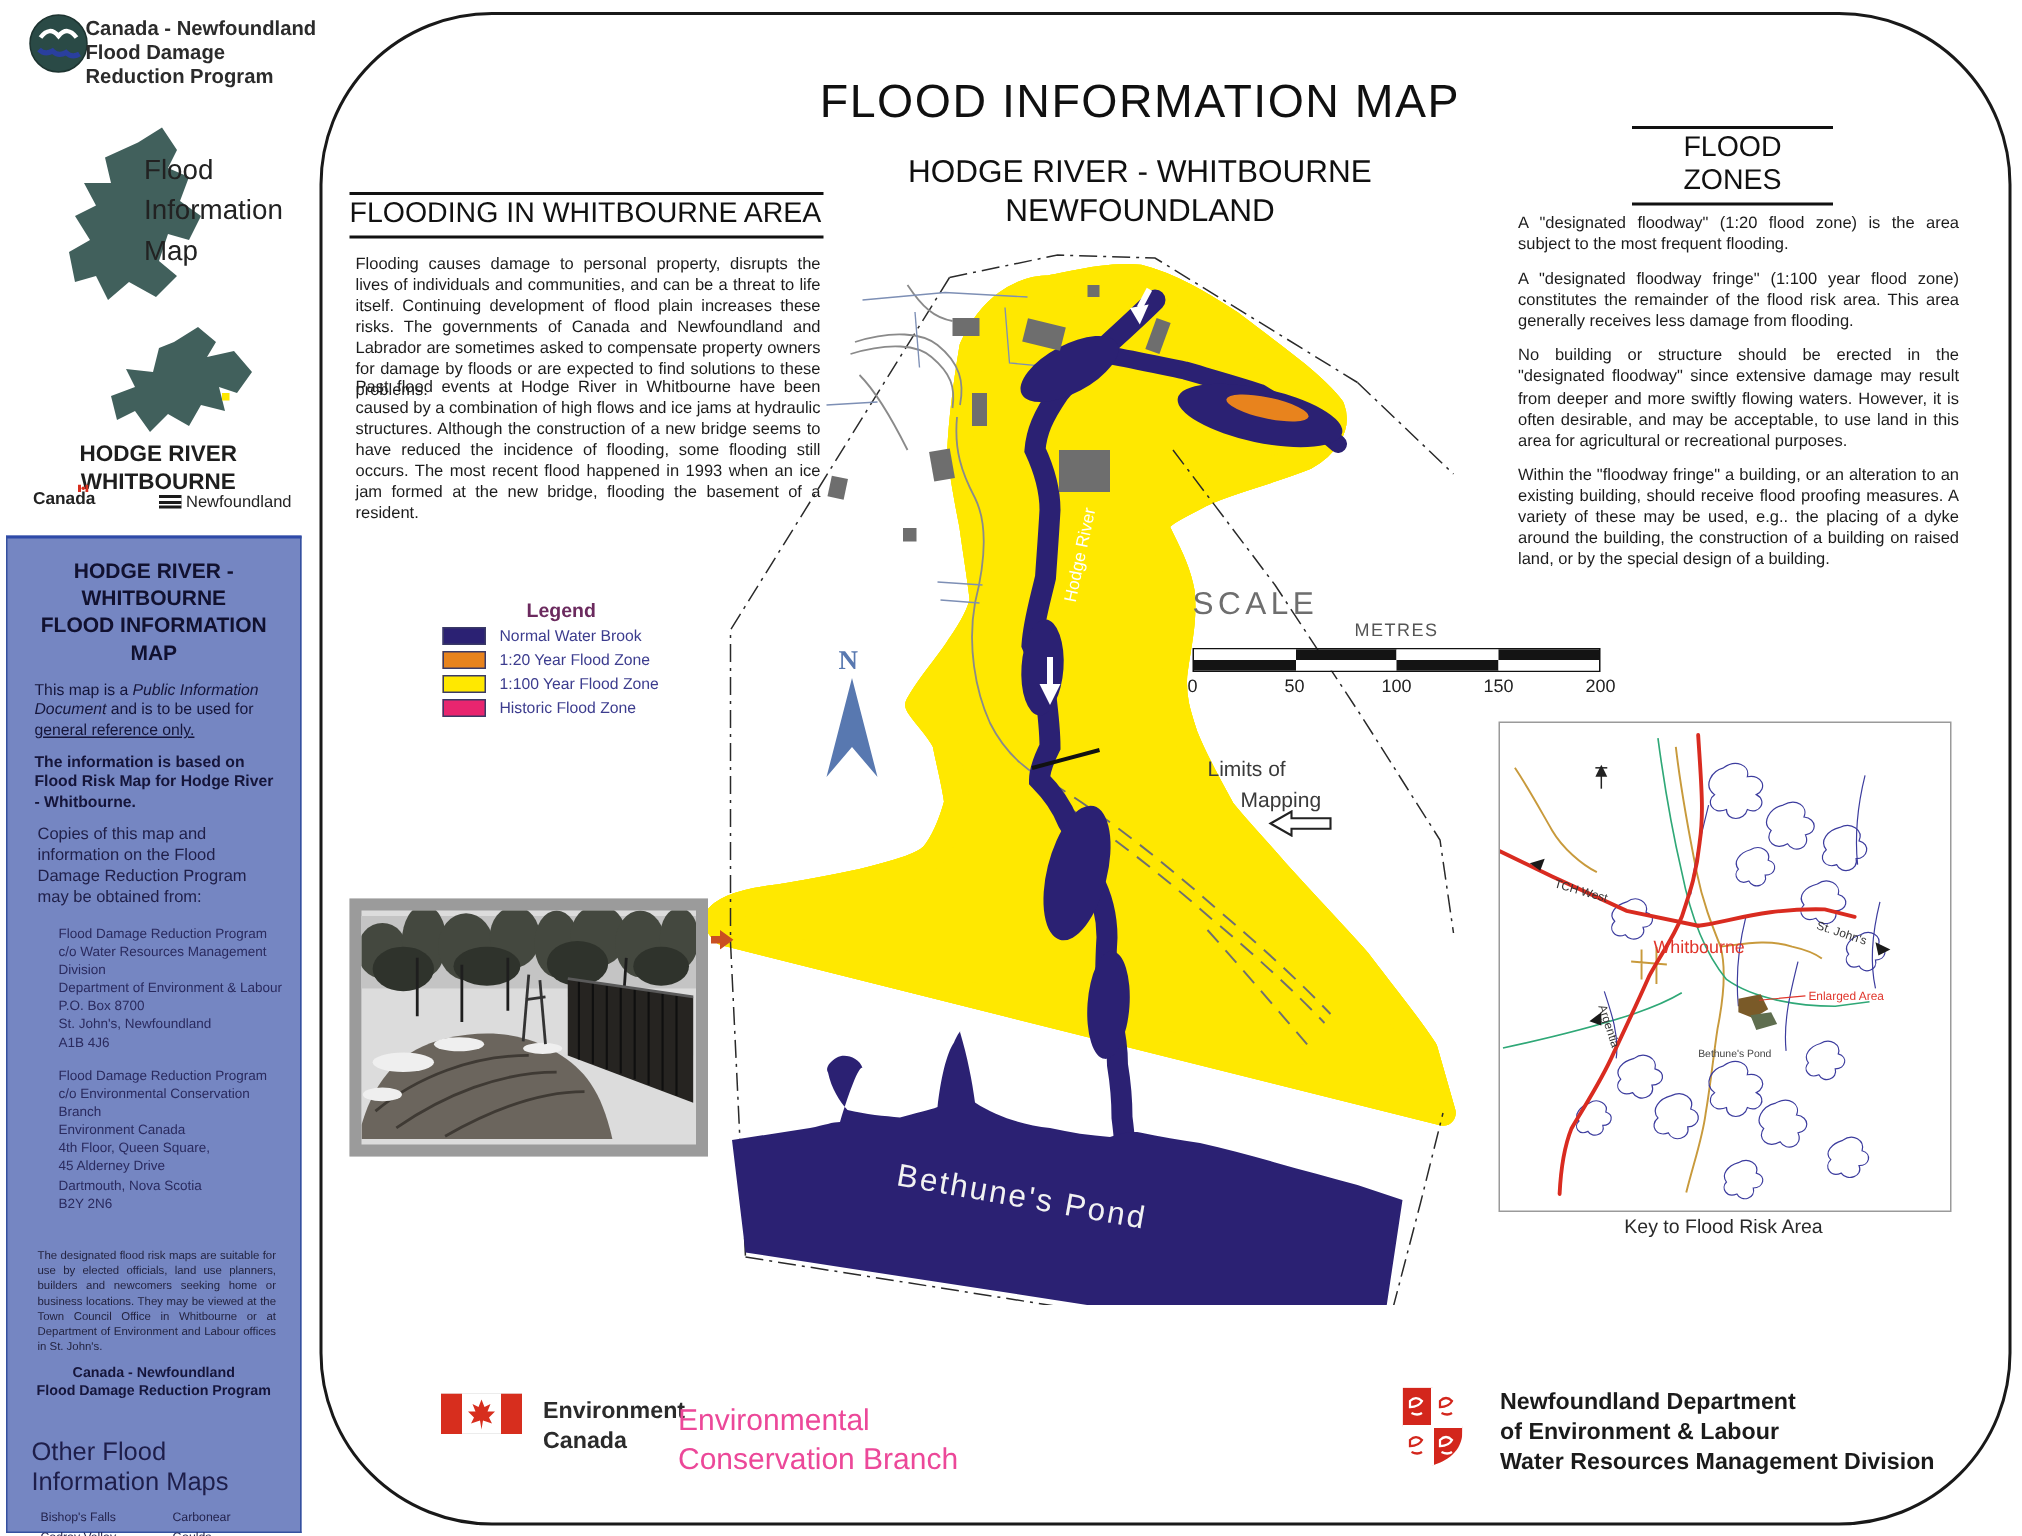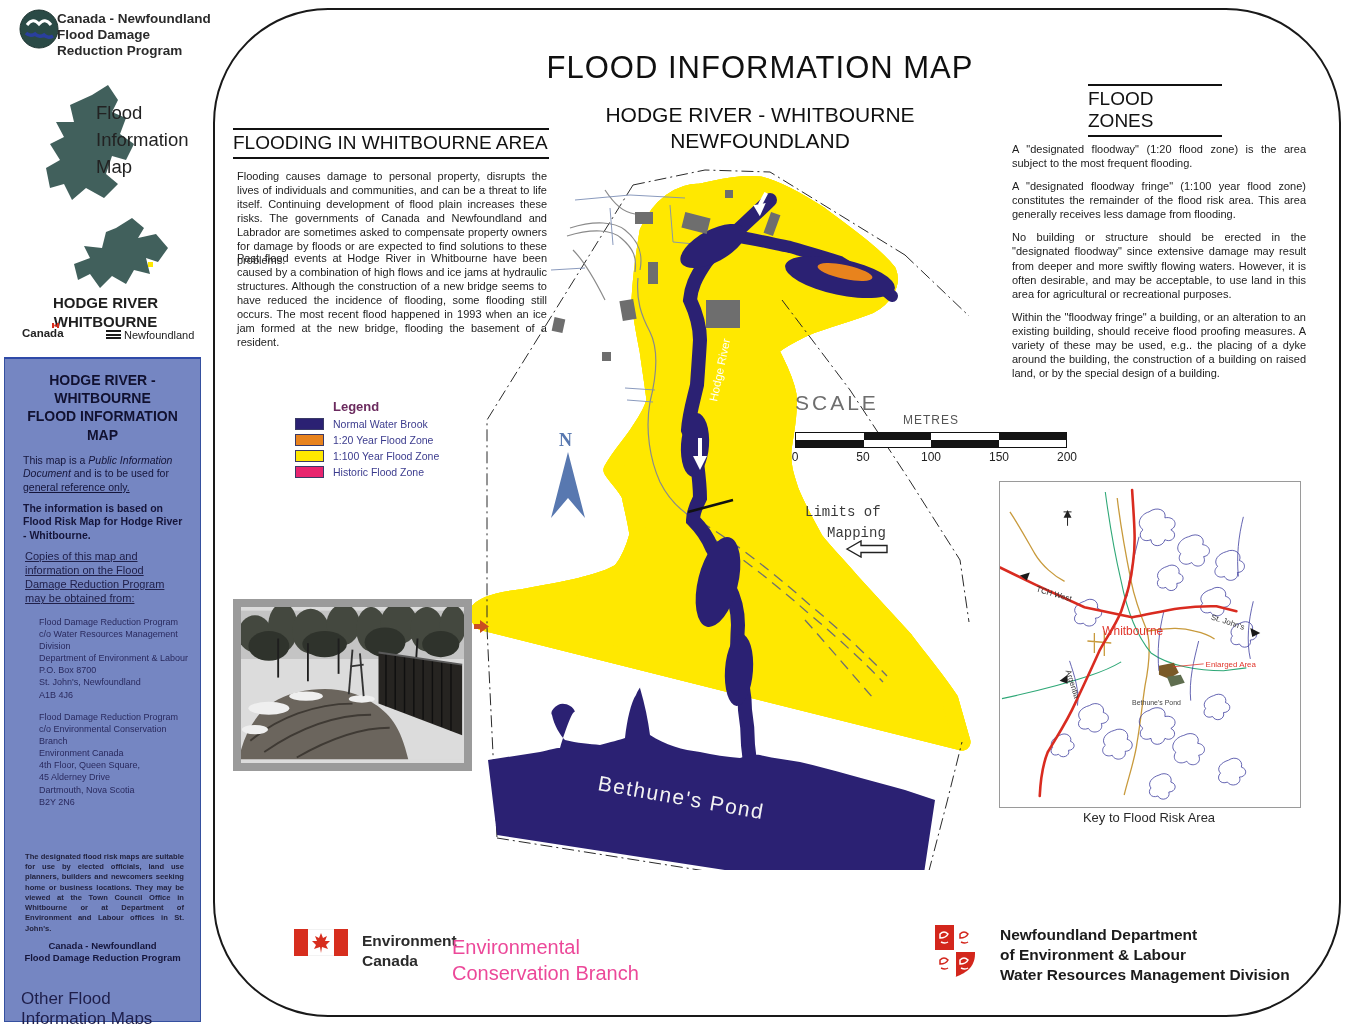--- a/index.html
+++ b/index.html
@@ -14,58 +14,58 @@
   .canada-wordmark{left:22px;top:327px;font-size:11.5px;font-weight:bold;color:#222;}
   .flag-tick{left:52px;top:323px;width:7px;height:5px;}
   .nfld-wordmark{left:124px;top:329px;font-size:11px;color:#222;}
   .nfld-icon{left:106px;top:330px;width:15px;height:9px;background:#1a1a1a;}
   .nfld-icon i{display:block;height:1.5px;background:#fff;margin-top:2px;}
   
   .sidebar{left:4px;top:357px;width:197px;height:665px;background:#7586C2;border:1px solid #35509f;border-top:2px solid #2f4aa8;box-sizing:border-box;padding:12px 8px 6px 8px;}
   .sb-title{text-align:center;font-size:14px;font-weight:bold;color:#111130;line-height:1.3;}
   .sb-notice{margin:10px 6px 0 10px;font-size:10.5px;font-weight:normal;color:#15153a;line-height:1.3;}
   .sb-basis{margin:7px 6px 0 10px;font-size:10.5px;font-weight:bold;color:#15153a;line-height:1.3;}
-  .sb-copies{margin:6px 4px 0 12px;font-size:11px;color:#20204a;line-height:1.3;text-decoration:underline;}
+  .sb-copies{margin:6px 4px 0 12px;font-size:11px;color:#20204a;line-height:1.3;}
   .sb-addr{margin:10px 0 0 26px;font-size:9px;color:#2a2a5e;line-height:1.35;}
-  .sb-suit{margin:44px 8px 0 12px;font-size:7.6px;color:#23233f;text-align:justify;line-height:1.35;font-weight:bold;}
+  .sb-suit{margin:24px 8px 0 12px;font-size:7.6px;color:#23233f;text-align:justify;line-height:1.35;}
   .sb-prog{margin:6px 0 0 0;text-align:center;font-size:9.5px;font-weight:bold;color:#15153a;line-height:1.3;}
   .sb-omt{margin:24px 0 0 8px;font-size:17px;color:#1e1e4a;}
   .sb-cols{margin:8px 0 0 14px;display:flex;}
   .sb-col{font-size:8.2px;color:#24244e;line-height:1.5;}
   .sb-col.l{width:88px;}
   
   .sheet-border{left:213px;top:8px;width:1124px;height:1005px;border:2px solid #191919;border-radius:115px;}
   
   .main-title{left:465px;top:50px;width:590px;text-align:center;font-size:31px;letter-spacing:1px;color:#101010;}
   .main-sub{left:540px;top:102px;width:440px;text-align:center;font-size:21px;color:#101010;line-height:1.25;}
   .sec-head{font-size:19px;color:#111;border-top:2px solid #111;border-bottom:2px solid #111;padding:2px 0 3px 0;text-align:left;}
   .fw-head{left:233px;top:128px;width:316px;}
-  .fz-head{left:1088px;top:84px;width:134px;text-align:left;}
+  .fz-head{left:1088px;top:84px;width:134px;text-align:center;}
   .body-par{font-size:11px;text-align:justify;line-height:1.28;color:#1c1c1c;}
   .fw-par1{left:237px;top:169px;width:310px;}
   .fw-par2{left:237px;top:251px;width:310px;}
   .fz-pars{left:1012px;top:142px;width:294px;}
   .fz-pars div{margin-bottom:9px;}
   
   .legend{left:295px;top:399px;width:190px;}
-  .legend-title{margin-left:38px;font-size:13px;font-weight:bold;color:#6b2a5e;}
+  .legend-title{margin-left:56px;font-size:13px;font-weight:bold;color:#6b2a5e;}
   .legend-row{display:flex;align-items:center;margin-top:4px;}
   .legend-sw{width:27px;height:10px;margin-right:9px;border:0.5px solid #3a3a66;}
   .legend-lb{font-size:10.5px;color:#3c3c8e;}
   
   .scalebar{left:795px;top:391px;width:272px;}
   .scale-t{font-size:21px;letter-spacing:3px;color:#6e6e6e;}
   .scale-u{text-align:center;font-size:12px;letter-spacing:1px;color:#555;margin-top:-2px;}
   .scale-strip{margin-top:5px;height:14px;border:1px solid #111;display:flex;flex-wrap:wrap;}
   .scale-strip b{display:block;width:25%;height:7px;}
   .sc-w{background:#fff;} .sc-b{background:#141414;}
   .scale-ticks{position:relative;height:16px;margin-top:2px;font-size:12px;color:#222;}
   .scale-ticks span{position:absolute;transform:translateX(-50%);}
   
-  .limits{left:805px;top:502px;width:120px;font-size:14px;color:#3a3a3a;line-height:1.5;font-family:Liberation Mono, monospace;}
+  .limits{left:805px;top:502px;width:120px;font-size:14px;color:#3a3a3a;line-height:1.5;}
   .limits .l2{margin-left:22px;}
   
   .inset{left:999px;top:481px;width:300px;height:325px;border:1px solid #9a9a9a;background:#fff;}
   .inset-cap{left:999px;top:810px;width:300px;text-align:center;font-size:13px;color:#2a2a2a;}
   
   .photo{left:233px;top:599px;width:239px;height:172px;border:8px solid #9b9b9b;box-sizing:border-box;background:#dcdcdc;z-index:5;}
   
   .envcan{left:362px;top:931px;font-size:15.5px;color:#2b2b2b;line-height:1.3;font-weight:bold;}
   .ecb{left:452px;top:934px;font-size:20px;color:#ec4899;line-height:1.3;}
   .nfldtxt{left:1000px;top:925px;font-size:15.5px;font-weight:bold;color:#1b1b1b;line-height:1.3;}

